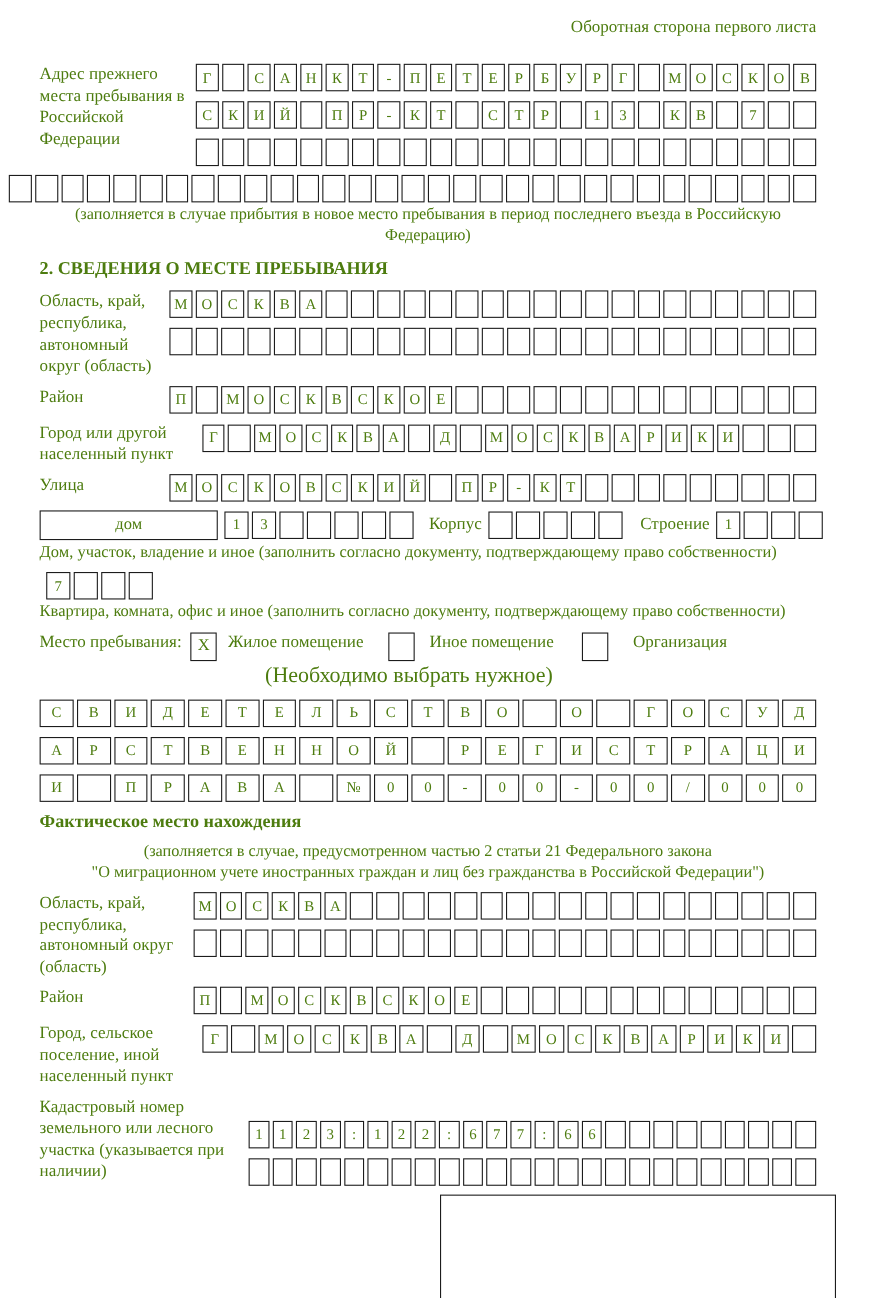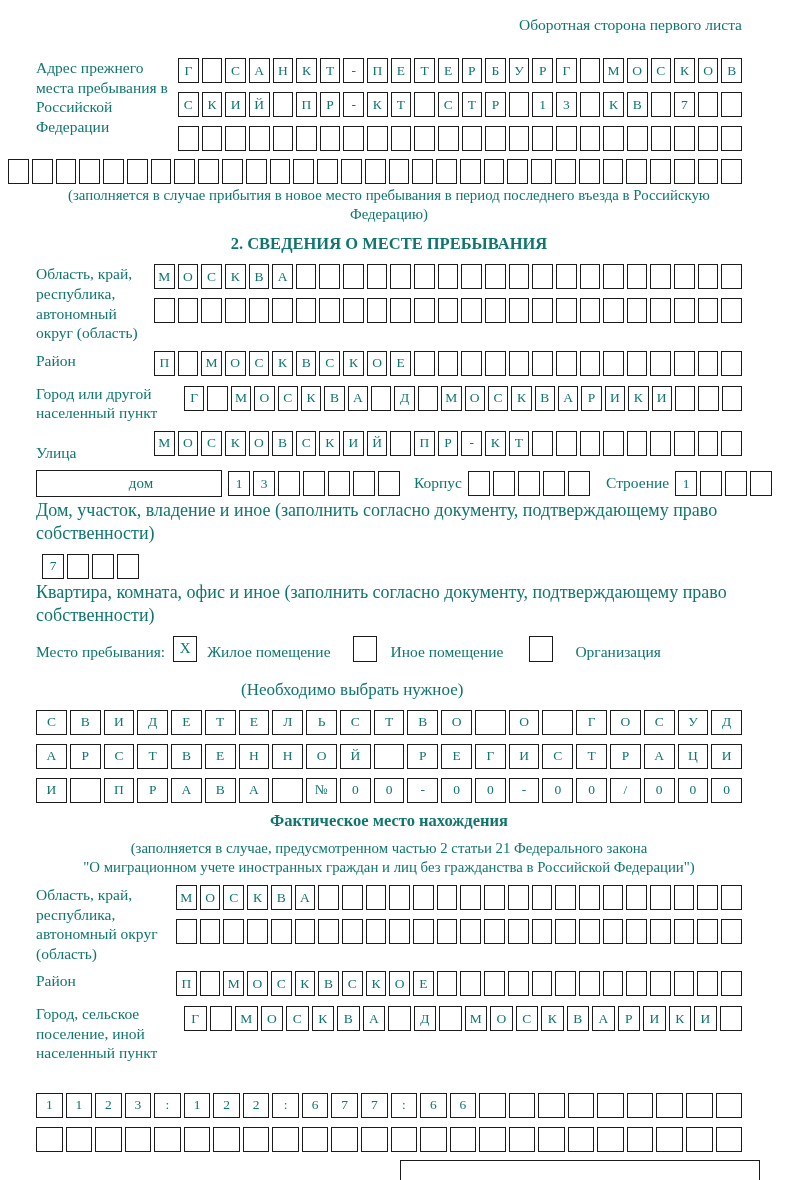--- a/index.html
+++ b/index.html
@@ -1,45 +1,45 @@
 <!DOCTYPE html>
 <html><head>
 <meta charset="utf-8">
 <style>
   html,body{margin:0;padding:0;background:#fff;}
   .page{
     width:784px;height:1180px;box-sizing:border-box;
     padding:16px 42px 0 36px;
-    font-family:"Liberation Serif", serif;color:#0f766e;background:#fff;
+    font-family:"Liberation Serif", serif;color:#4d7c0f;background:#fff;
     overflow:hidden;
   }
   .hdr{text-align:right;font-size:15.5px;margin-bottom:24px;}
   .row{display:flex;align-items:flex-start;margin-bottom:8px;}
   .lbl{font-size:15.5px;line-height:1.26;flex:none;}
   .grid{display:flex;gap:3px;flex:1;min-width:0;}
   .gcol{flex:1;display:flex;flex-direction:column;gap:9px;min-width:0;}
   .cell{
     flex:1;min-width:0;height:23px;border:1.6px solid #1c1c1c;
     display:flex;align-items:center;justify-content:center;
     font-size:13.5px;background:#fff;
   }
   .fgrid{display:flex;gap:3px;flex:none;}
   .fgrid .cell{flex:none;width:20px;}
   .wbox{
     border:1.6px solid #1c1c1c;height:25px;flex:none;
-    display:flex;align-items:center;justify-content:center;font-size:15px;padding-left:24px;
+    display:flex;align-items:center;justify-content:center;font-size:15px;
   }
   .inl{font-size:15.5px;line-height:1.2;flex:none;}
   .chk{
     width:22px;height:24px;border:1.6px solid #1c1c1c;flex:none;
     display:flex;align-items:center;justify-content:center;font-size:15px;
   }
-  .h2{font-weight:bold;text-align:center;font-size:16.5px;margin:0 0 10px 0;}
+  .h2{font-weight:bold;font-size:16.5px;margin:0 0 10px 0;}
   .note{text-align:center;font-size:14.8px;line-height:1.3;}
-  .small-note{font-size:18px;line-height:1.3;margin:-2px 0 8px 0;}
+  .small-note{font-size:15px;line-height:1.3;margin:-2px 0 8px 0;}
   .fullrow{margin-left:-28px;margin-bottom:2px;}
   .stamp-box{border:1.6px solid #1c1c1c;width:358px;height:176px;margin-left:364px;}
 </style>
 </head>
 <body>
 
 <div class="page">
 
   <div class="hdr">Оборотная сторона первого листа</div>
 
@@ -278,21 +278,21 @@
         <div class="cell">И</div>
         <div class="cell">К</div>
         <div class="cell">И</div>
         <div class="cell"></div>
         <div class="cell"></div>
         <div class="cell"></div>
       </div>
   </div>
 
   <div class="row">
-    <div class="lbl" style="width:118px;margin-top:12px;">Улица</div>
+    <div class="lbl" style="width:118px;">Улица</div>
     <div class="grid">
         <div class="cell">М</div>
         <div class="cell">О</div>
         <div class="cell">С</div>
         <div class="cell">К</div>
         <div class="cell">О</div>
         <div class="cell">В</div>
         <div class="cell">С</div>
         <div class="cell">К</div>
         <div class="cell">И</div>
@@ -347,30 +347,30 @@
   <div class="row" style="align-items:center;margin-bottom:4px;">
     <div class="fgrid" style="margin-left:6px;">
         <div class="cell">7</div>
         <div class="cell"></div>
         <div class="cell"></div>
         <div class="cell"></div>
       </div>
   </div>
   <div class="small-note">Квартира, комната, офис и иное (заполнить согласно документу, подтверждающему право собственности)</div>
 
-  <div class="row" style="align-items:flex-end;margin-bottom:18px;">
+  <div class="row" style="align-items:flex-start;margin-bottom:2px;">
     <div class="inl">Место пребывания:</div>
     <div class="chk" style="margin-left:8px;">X</div>
     <div class="inl" style="margin-left:10px;">Жилое помещение</div>
     <div class="chk" style="margin-left:22px;"></div>
     <div class="inl" style="margin-left:14px;">Иное помещение</div>
     <div class="chk" style="margin-left:26px;"></div>
     <div class="inl" style="margin-left:22px;">Организация</div>
   </div>
-  <div style="font-size:17px;margin:0 0 10px 205px;">(Необходимо выбрать нужное)</div>
+  <div style="font-size:20px;margin:0 0 10px 205px;">(Необходимо выбрать нужное)</div>
 
   <div class="row">
     <div class="gcol">
       <div class="grid">
           <div class="cell">С</div>
           <div class="cell">В</div>
           <div class="cell">И</div>
           <div class="cell">Д</div>
           <div class="cell">Е</div>
           <div class="cell">Т</div>
@@ -553,20 +553,21 @@
         <div class="cell">А</div>
         <div class="cell">Р</div>
         <div class="cell">И</div>
         <div class="cell">К</div>
         <div class="cell">И</div>
         <div class="cell"></div>
       </div>
   </div>
 
   <div class="row">
+    <div class="lbl" style="width:190px;">Кадастровый номер земельного или лесного участка (указывается при наличии)</div>
     <div class="gcol" style="margin-top:22px;">
       <div class="grid">
           <div class="cell">1</div>
           <div class="cell">1</div>
           <div class="cell">2</div>
           <div class="cell">3</div>
           <div class="cell">:</div>
           <div class="cell">1</div>
           <div class="cell">2</div>
           <div class="cell">2</div>

